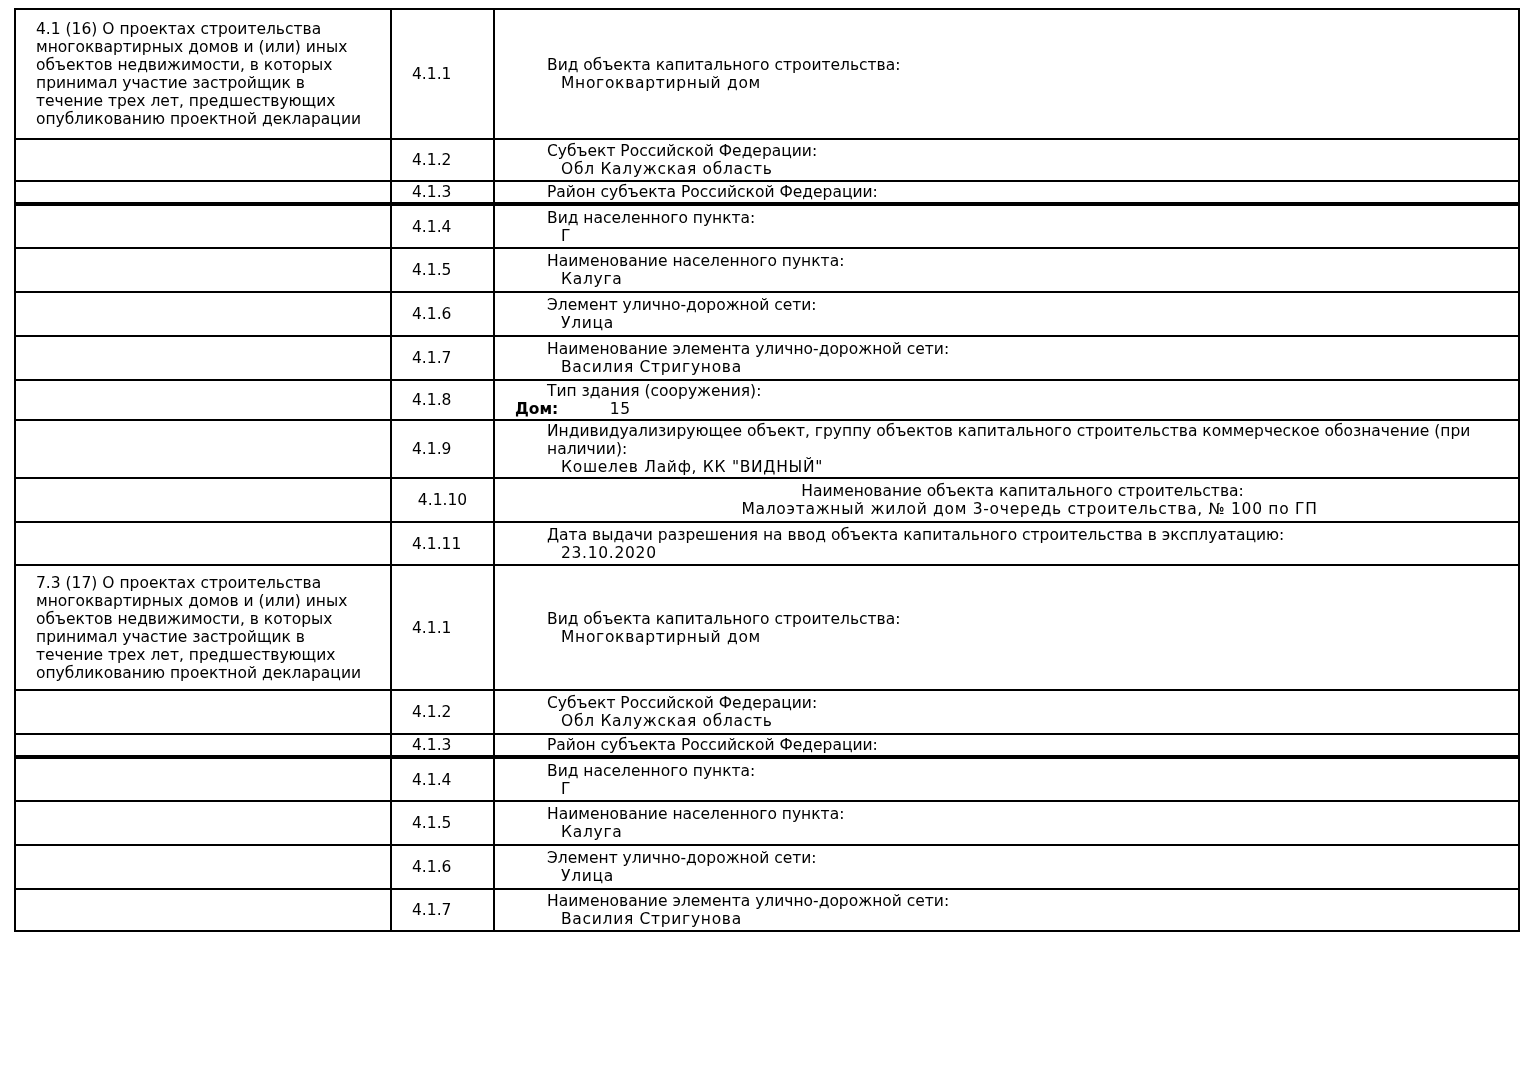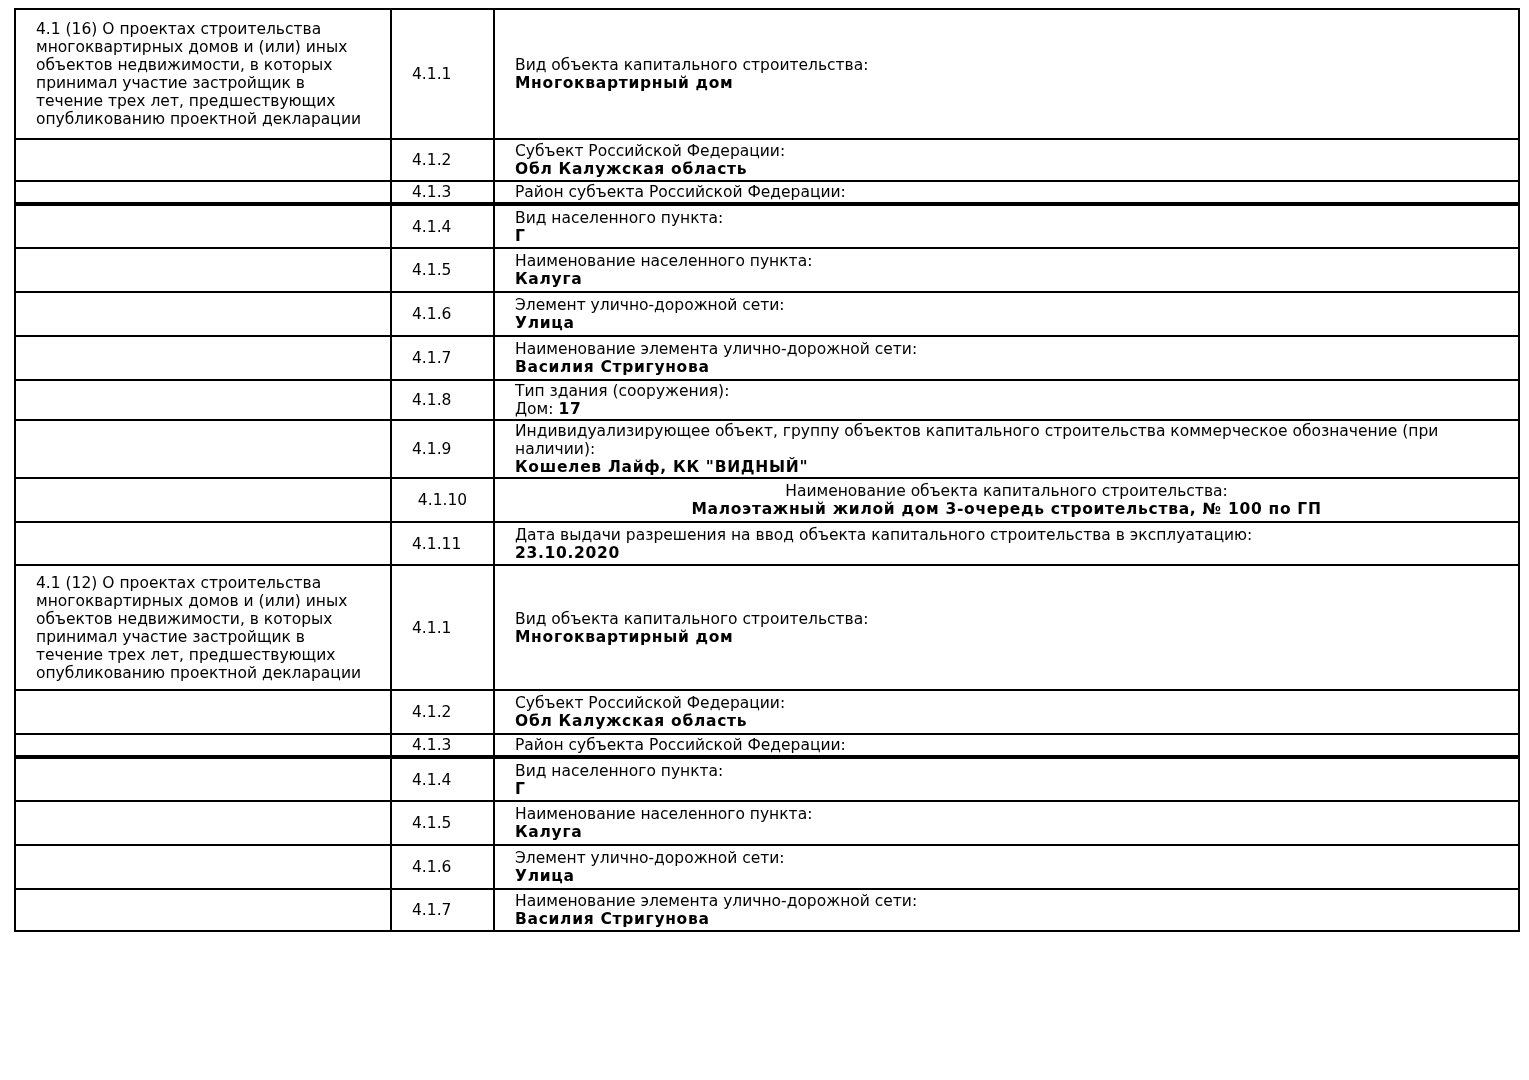--- a/index.html
+++ b/index.html
@@ -43,27 +43,29 @@
     vertical-align: middle;
     padding-left: 4px;
     margin-top: 44px;
   }
   td.content-cell {
     vertical-align: middle;
     padding-left: 4px;
   }
   .field-label {
     font-weight: normal;
+    margin-left: 32px;
   }
   .field-value {
-    font-weight: 700;
+    font-weight: 400;
     letter-spacing: 0.7px;
+    margin-left: 46px;
   }
   .value-prefix {
-    font-weight: normal;
+    font-weight: bold;
     letter-spacing: normal;
   }
 </style>
 </head>
 <body>
 
 <div class="page">
   <table class="decl-table">
     <colgroup>
       <col style="width:376px">
@@ -124,21 +126,21 @@
           <td class="content-cell">
             <div class="field-label">Наименование элемента улично-дорожной сети:</div>
             <div><span class="field-value">Василия Стригунова</span></div>
           </td>
         </tr>
         <tr style="height: 32px;">
           <td class="desc-cell"></td>
           <td class="code-cell">4.1.8</td>
           <td class="content-cell">
             <div class="field-label">Тип здания (сооружения):</div>
-            <div><span class="value-prefix">Дом: </span><span class="field-value">17</span></div>
+            <div><span class="value-prefix">Дом: </span><span class="field-value">15</span></div>
           </td>
         </tr>
         <tr style="height: 56px;">
           <td class="desc-cell"></td>
           <td class="code-cell">4.1.9</td>
           <td class="content-cell">
             <div class="field-label">Индивидуализирующее объект, группу объектов капитального строительства коммерческое обозначение (при наличии):</div>
             <div><span class="field-value">Кошелев Лайф, КК "ВИДНЫЙ"</span></div>
           </td>
         </tr>
@@ -152,21 +154,21 @@
         </tr>
         <tr style="height: 43px;">
           <td class="desc-cell"></td>
           <td class="code-cell">4.1.11</td>
           <td class="content-cell">
             <div class="field-label">Дата выдачи разрешения на ввод объекта капитального строительства в эксплуатацию:</div>
             <div><span class="field-value">23.10.2020</span></div>
           </td>
         </tr>
         <tr style="height: 125px;">
-          <td class="desc-cell">4.1 (12) О проектах строительства многоквартирных домов и (или) иных объектов недвижимости, в которых принимал участие застройщик в течение трех лет, предшествующих опубликованию проектной декларации</td>
+          <td class="desc-cell">7.3 (17) О проектах строительства многоквартирных домов и (или) иных объектов недвижимости, в которых принимал участие застройщик в течение трех лет, предшествующих опубликованию проектной декларации</td>
           <td class="code-cell">4.1.1</td>
           <td class="content-cell">
             <div class="field-label">Вид объекта капитального строительства:</div>
             <div><span class="field-value">Многоквартирный дом</span></div>
           </td>
         </tr>
         <tr style="height: 44px;">
           <td class="desc-cell"></td>
           <td class="code-cell">4.1.2</td>
           <td class="content-cell">

